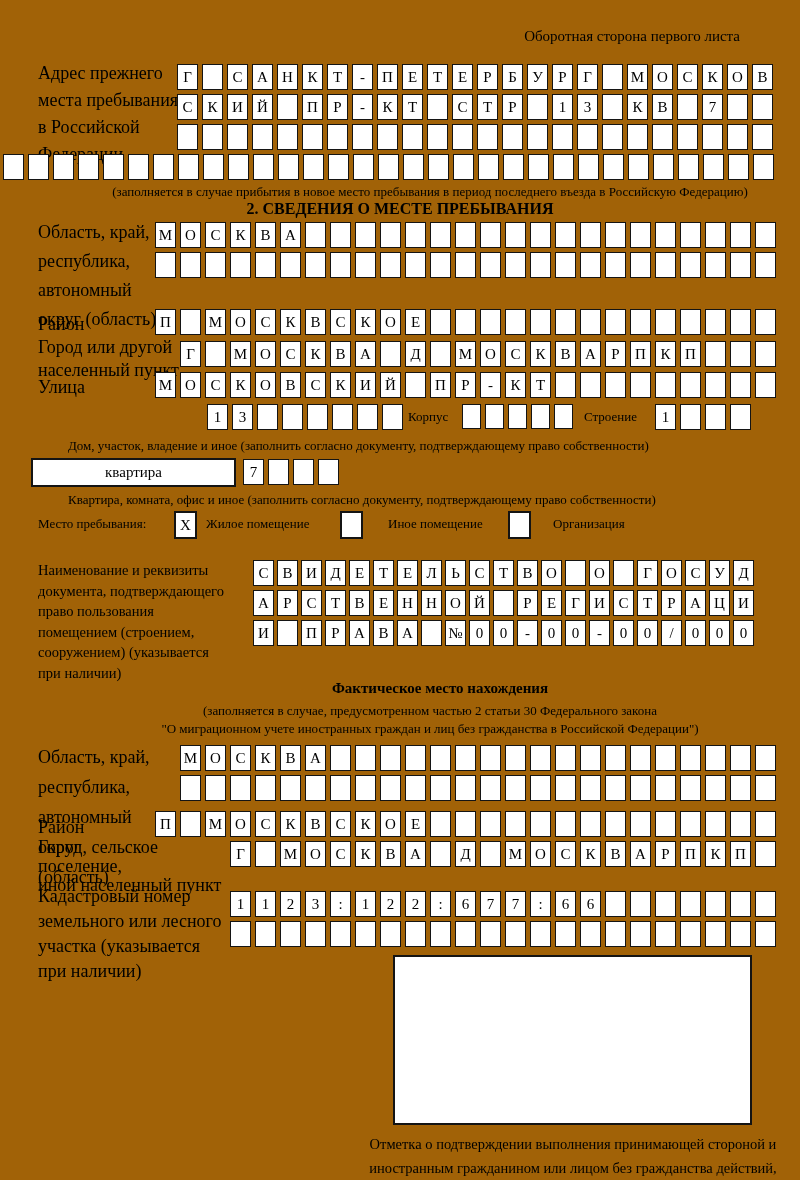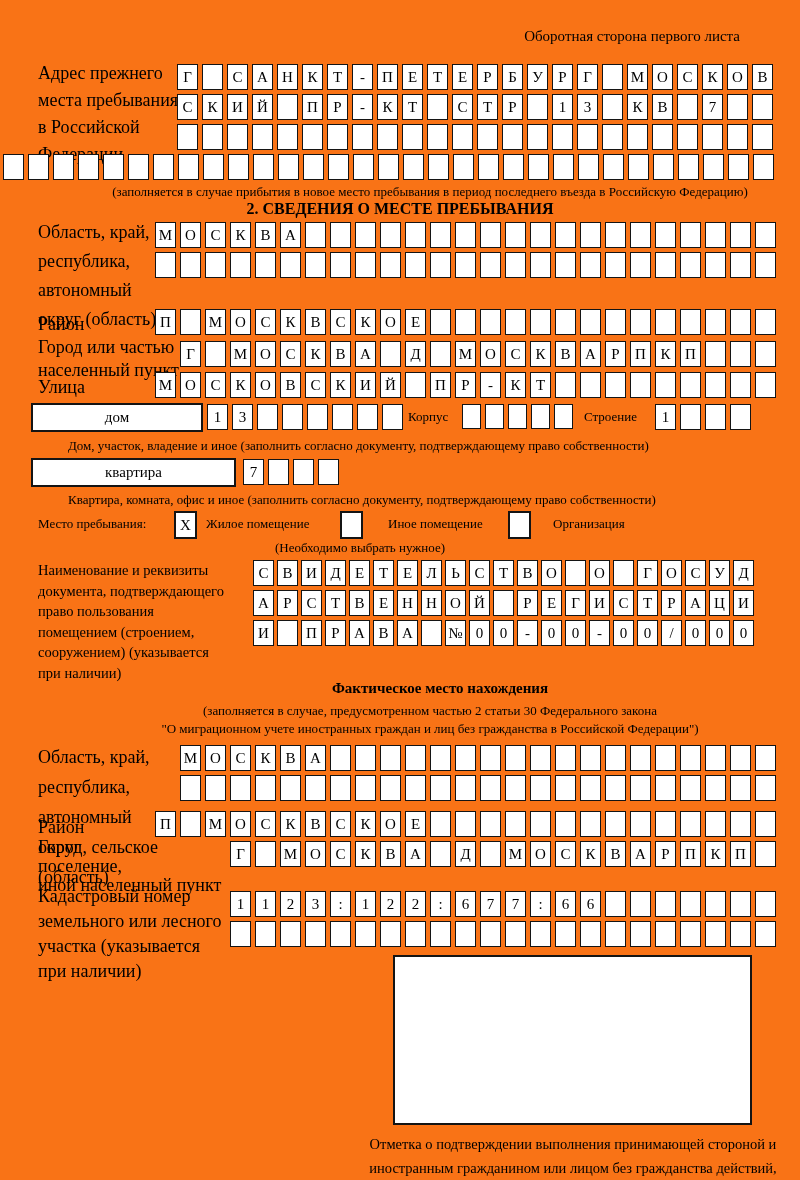--- a/index.html
+++ b/index.html
@@ -1,17 +1,17 @@
 <!DOCTYPE html>
 <html><head>
 <meta charset="utf-8">
 <style>
   html,body{margin:0;padding:0;background:#fff;}
   .page{
-    position:relative;width:800px;height:1180px;background:#f97316;
+    position:relative;width:800px;height:1180px;background:#a16207;
     font-family:"Liberation Serif","DejaVu Serif",serif;color:#000;
     overflow:hidden;
   }
   .abs{position:absolute;}
   .lbl{font-size:18px;line-height:27px;white-space:pre-line;}
   .note{font-size:13px;margin-left:30px;}
   .center{left:0;width:800px;text-align:center;}
   .title{font-size:16px;font-weight:bold;}
   .cellrow{display:flex;gap:4px;}
   .cell{
@@ -239,21 +239,21 @@
       <span class="cell"></span>
       <span class="cell"></span>
       <span class="cell"></span>
       <span class="cell"></span>
       <span class="cell"></span>
       <span class="cell"></span>
       <span class="cell"></span>
       <span class="cell"></span>
     </div>
 
-  <div class="abs lbl" style="left:38px;top:336px;width:145px;line-height:23px;">Город или частью
+  <div class="abs lbl" style="left:38px;top:336px;width:145px;line-height:23px;">Город или другой
 населенный пункт</div>
   <div class="abs cellrow" style="left:180px;top:341px;">
       <span class="cell">Г</span>
       <span class="cell"></span>
       <span class="cell">М</span>
       <span class="cell">О</span>
       <span class="cell">С</span>
       <span class="cell">К</span>
       <span class="cell">В</span>
       <span class="cell">А</span>
@@ -297,21 +297,20 @@
       <span class="cell"></span>
       <span class="cell"></span>
       <span class="cell"></span>
       <span class="cell"></span>
       <span class="cell"></span>
       <span class="cell"></span>
       <span class="cell"></span>
       <span class="cell"></span>
     </div>
 
-  <div class="abs labelbox" style="left:31px;top:403px;width:172px;height:29px;">дом</div>
   <div class="abs cellrow" style="left:207px;top:404px;">
       <span class="cell">1</span>
       <span class="cell">3</span>
       <span class="cell"></span>
       <span class="cell"></span>
       <span class="cell"></span>
       <span class="cell"></span>
       <span class="cell"></span>
       <span class="cell"></span>
     </div>
@@ -341,21 +340,20 @@
     </div>
   <div class="abs note" style="left:38px;top:492px;">Квартира, комната, офис и иное (заполнить согласно документу, подтверждающему право собственности)</div>
 
   <div class="abs cbLabel" style="left:38px;top:516px;">Место пребывания:</div>
   <span class="abs checkbox" style="left:174px;top:511px;">X</span>
   <div class="abs cbLabel" style="left:206px;top:516px;">Жилое помещение</div>
   <span class="abs checkbox" style="left:340px;top:511px;"></span>
   <div class="abs cbLabel" style="left:388px;top:516px;">Иное помещение</div>
   <span class="abs checkbox" style="left:508px;top:511px;"></span>
   <div class="abs cbLabel" style="left:553px;top:516px;">Организация</div>
-  <div class="abs note" style="left:120px;top:540px;width:420px;text-align:center;">(Необходимо выбрать нужное)</div>
 
   <div class="abs" style="left:38px;top:560px;width:215px;font-size:14.5px;line-height:20.5px;white-space:pre-line;">Наименование и реквизиты
 документа, подтверждающего
 право пользования
 помещением (строением,
 сооружением) (указывается
 при наличии)</div>
   <div class="abs cellrow" style="left:253px;top:560px;gap:3px;">
       <span class="cell">С</span>
       <span class="cell">В</span>

